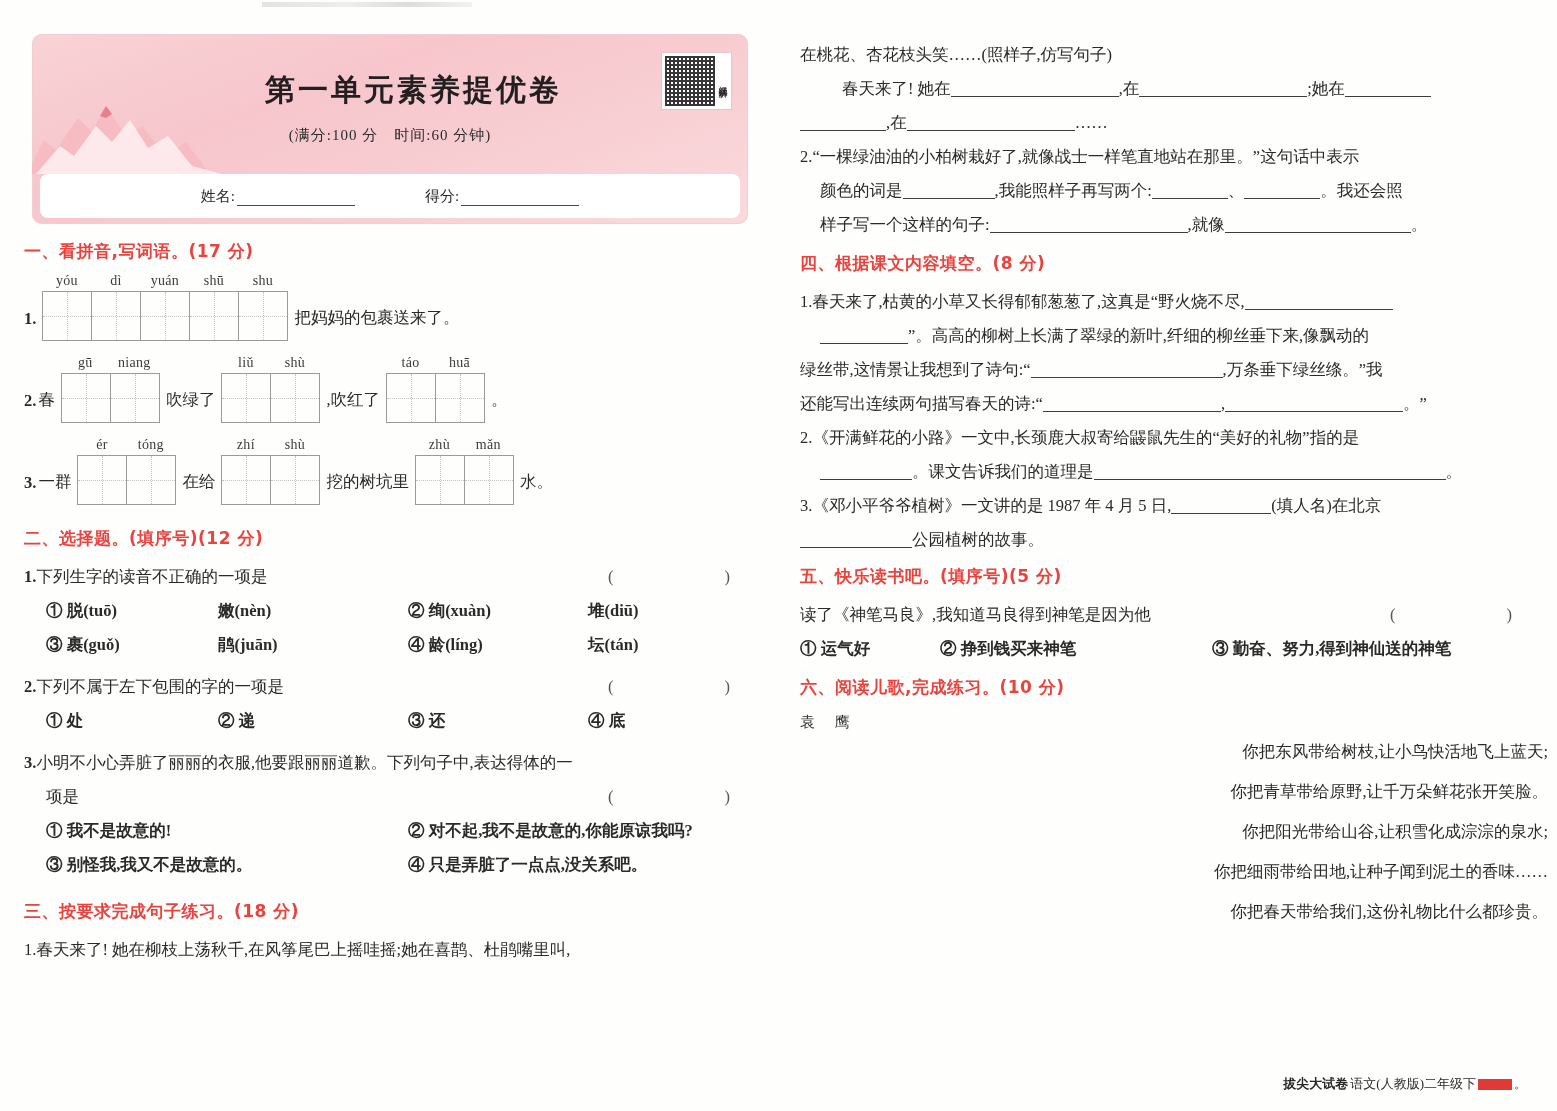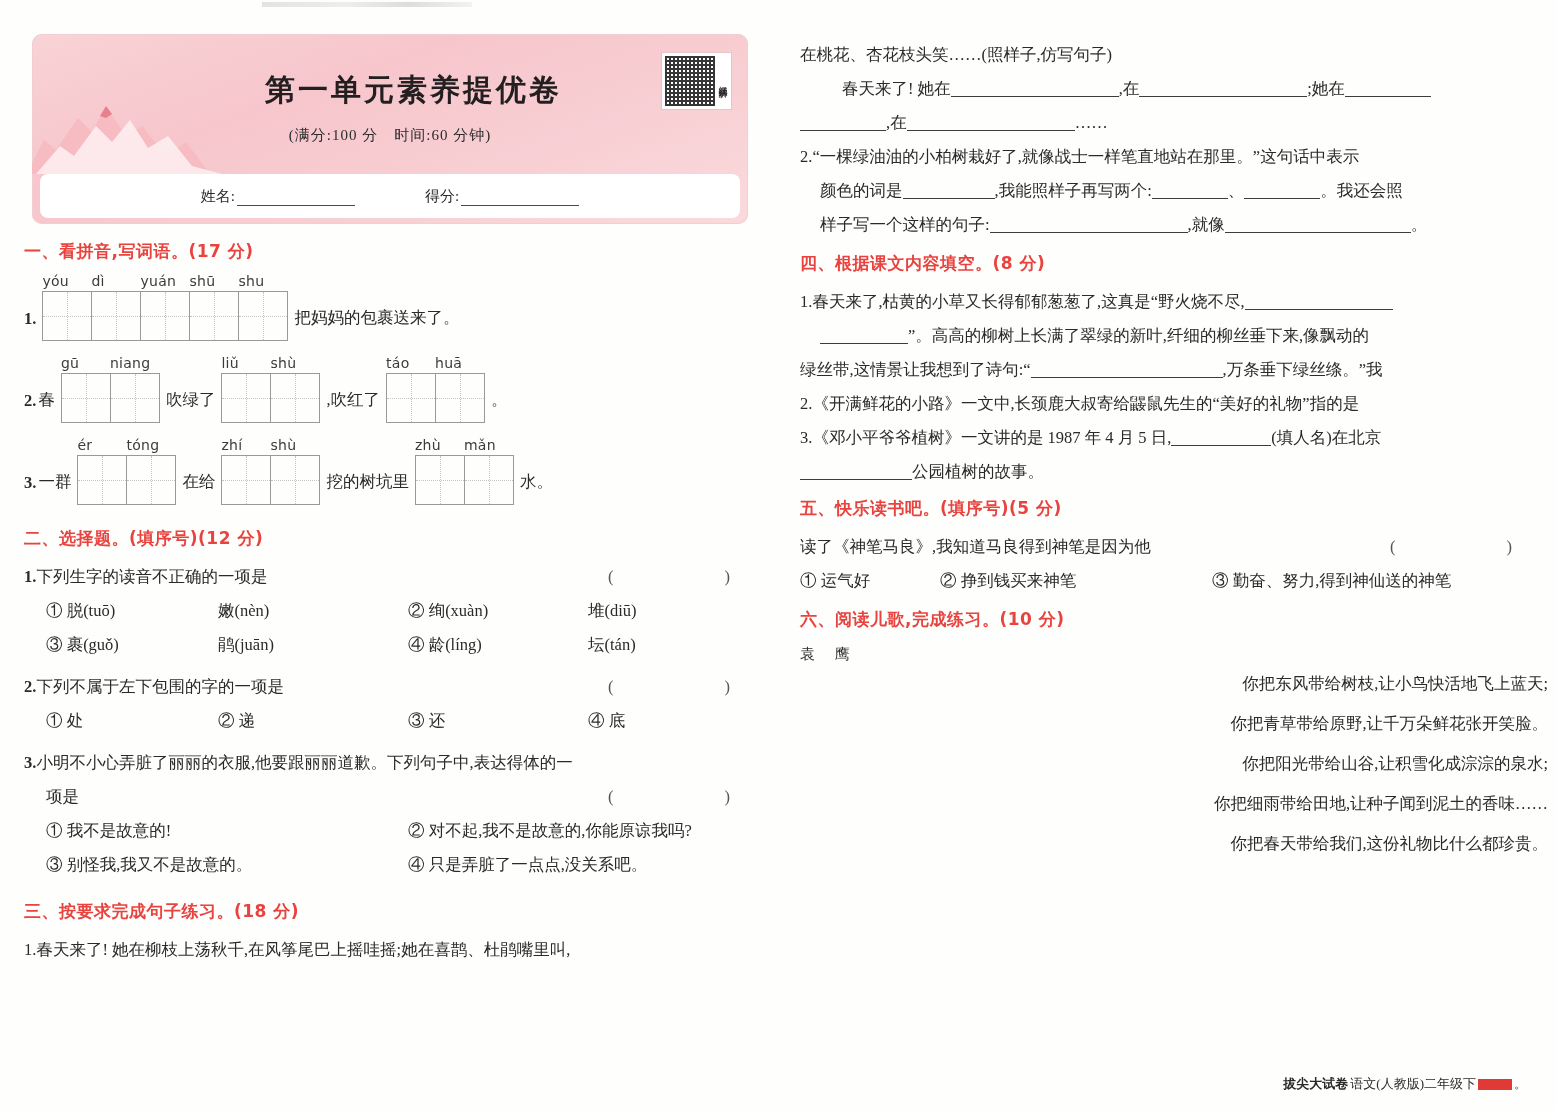--- a/index.html
+++ b/index.html
@@ -139,20 +139,21 @@
     margin-left: 6px;
     position: relative;
   }
   .col-right .q { margin-left: 0; }
   .qnum { font-weight: bold; }
   .opts {
     display: flex;
     font-size: 16.5px;
     line-height: 34px;
     margin-left: 28px;
+    font-weight: bold;
   }
   .col-right .opts { margin-left: 0; }
   .opt { white-space: nowrap; }
   .paren {
     position: absolute;
     right: 10px;
     letter-spacing: 26px;
     color: #555;
   }
 
@@ -167,21 +168,22 @@
   .pinyin {
     display: flex;
     font-size: 14px;
     letter-spacing: .3px;
     color: #3b3b3b;
     font-family: "DejaVu Sans", "Liberation Sans", sans-serif;
     margin-bottom: 2px;
   }
   .pinyin span {
     width: 49px;
-    text-align: left;
+    text-align: center;
+    font-family: Liberation Serif, serif;
   }
   .tzg {
     display: flex;
     border: 1px solid #9a9a9a;
   }
   .cell {
     width: 48px; height: 48px;
     border-right: 1px solid #9a9a9a;
     position: relative;
   }
@@ -472,22 +474,28 @@
 
     <div class="q">
       <span>1.春天来了,枯黄的小草又长得郁郁葱葱了,这真是“野火烧不尽,</span><span class="blank" style="width:148px"></span>
     </div>
     <div class="q">
       <span style="display:inline-block;width:20px;"></span><span class="blank" style="width:88px"></span><span>”。高高的柳树上长满了翠绿的新叶,纤细的柳丝垂下来,像飘动的</span>
     </div>
     <div class="q">
       <span>绿丝带,这情景让我想到了诗句:“</span><span class="blank" style="width:192px"></span><span>,万条垂下绿丝绦。”我</span>
     </div>
+    <div class="q">
+      <span>还能写出连续两句描写春天的诗:“</span><span class="blank" style="width:178px"></span><span>,</span><span class="blank" style="width:178px"></span><span>。”</span>
+    </div>
 
     <div class="q">2.《开满鲜花的小路》一文中,长颈鹿大叔寄给鼹鼠先生的“美好的礼物”指的是</div>
+    <div class="q">
+      <span style="display:inline-block;width:20px;"></span><span class="blank" style="width:92px"></span><span>。课文告诉我们的道理是</span><span class="blank" style="width:352px"></span><span>。</span>
+    </div>
 
     <div class="q">
       <span>3.《邓小平爷爷植树》一文讲的是 1987 年 4 月 5 日,</span><span class="blank" style="width:100px"></span><span>(填人名)在北京</span>
     </div>
     <div class="q">
       <span class="blank" style="width:112px"></span><span>公园植树的故事。</span>
     </div>
 
     <div class="sec-head" style="margin-top:8px;">五、快乐读书吧。(填序号)(5 分)</div>
     <div class="q">

